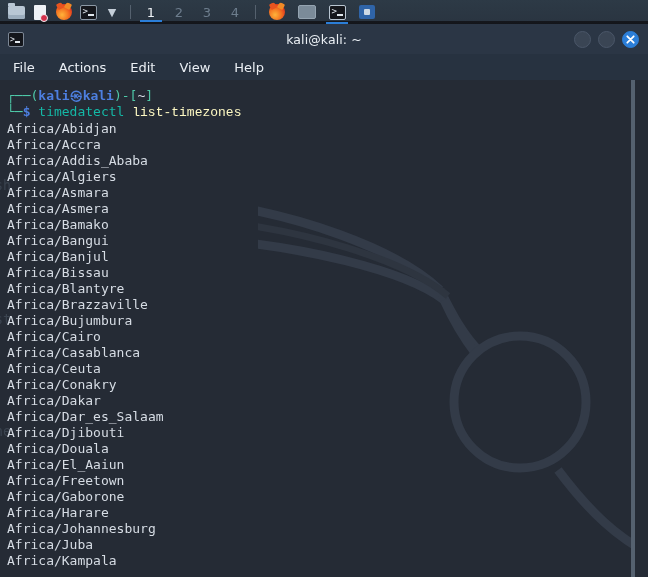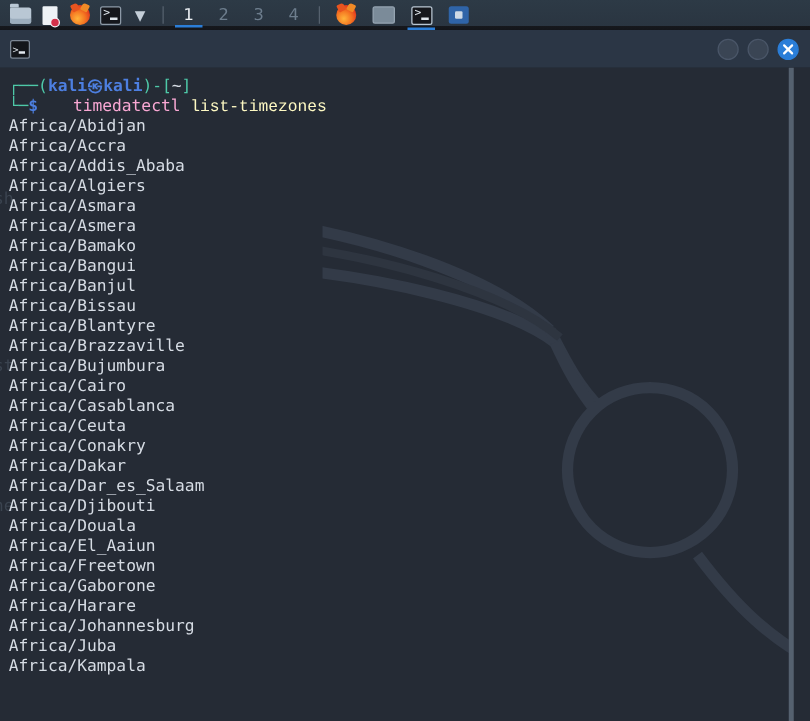--- a/index.html
+++ b/index.html
@@ -309,21 +309,21 @@
     left: -5px;
     font-family: "DejaVu Sans Mono", monospace;
     font-size: 13.2px;
     color: #3b4450;
     z-index: 1;
     white-space: pre;
   }
   .c-green { color: #4ec9a8; }
   .c-blue  { color: #4d7fe0; font-weight: bold; }
   .c-white { color: #d6dce4; }
-  .c-cmd   { color: #f9a8d4; margin-left: 20px; }
+  .c-cmd   { color: #14b8a6; }
   .c-arg   { color: #fef9c3; font-family: Liberation Mono, monospace; }
   .prompt-line { font-weight: normal; }
 
   #scrollbar {
     position: absolute;
     right: 13px;
     top: 0;
     width: 4px;
     height: 100%;
     background: #55616f;
@@ -390,31 +390,39 @@
     <span class="ic-bluebox">
         <i></i>
       </span>
   </div>
 </div>
 
 <div id="window">
 
   <div id="titlebar">
     <span id="title-icon"></span>
+    <span id="title-text">kali@kali: ~</span>
     <div id="win-controls">
       <span class="wc"></span>
       <span class="wc"></span>
       <span class="wc close">
         <svg width="9" height="9" viewBox="0 0 9 9">
           <path d="M1.3 1.3 L7.7 7.7 M7.7 1.3 L1.3 7.7" stroke="#ffffff" stroke-width="1.8" stroke-linecap="round"></path>
         </svg>
       </span>
     </div>
   </div>
 
+  <div id="menubar">
+    <span class="menu-item">File</span>
+    <span class="menu-item">Actions</span>
+    <span class="menu-item">Edit</span>
+    <span class="menu-item">View</span>
+    <span class="menu-item">Help</span>
+  </div>
 
   <div id="terminal">
 
     <svg id="dragon" viewBox="0 0 430 430">
       <g fill="none" stroke="#333b48" stroke-width="9">
         <path d="M-70 60 C 40 72, 140 110, 182 150"></path>
         <path d="M-70 98 C 45 104, 150 132, 186 160"></path>
         <path d="M182 150 C 196 178, 206 196, 222 212"></path>
         <path d="M186 160 C 196 182, 204 196, 218 214"></path>
         <circle cx="262" cy="262" r="66"></circle>

